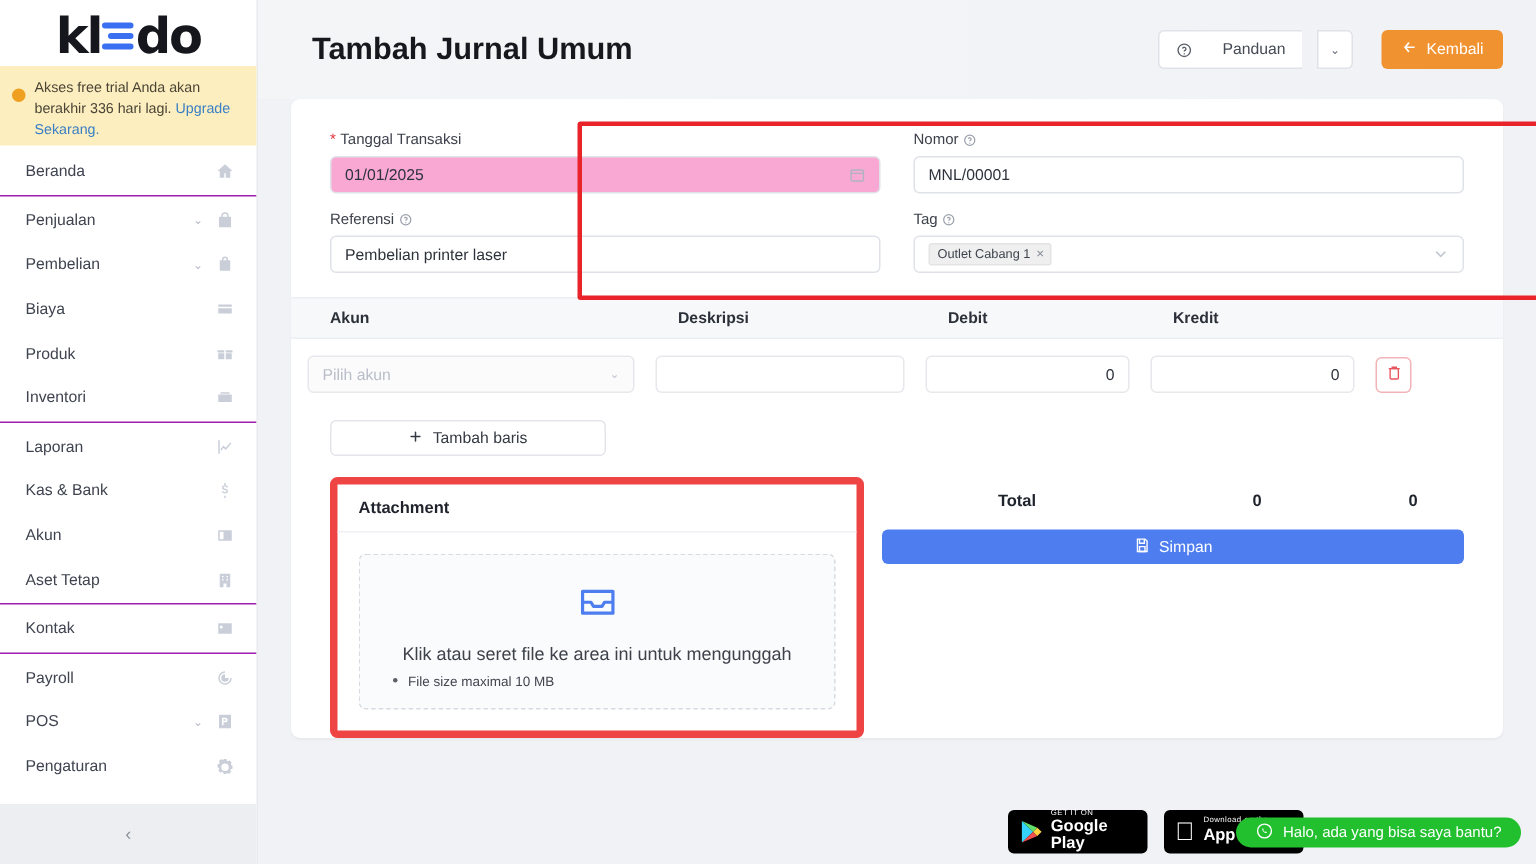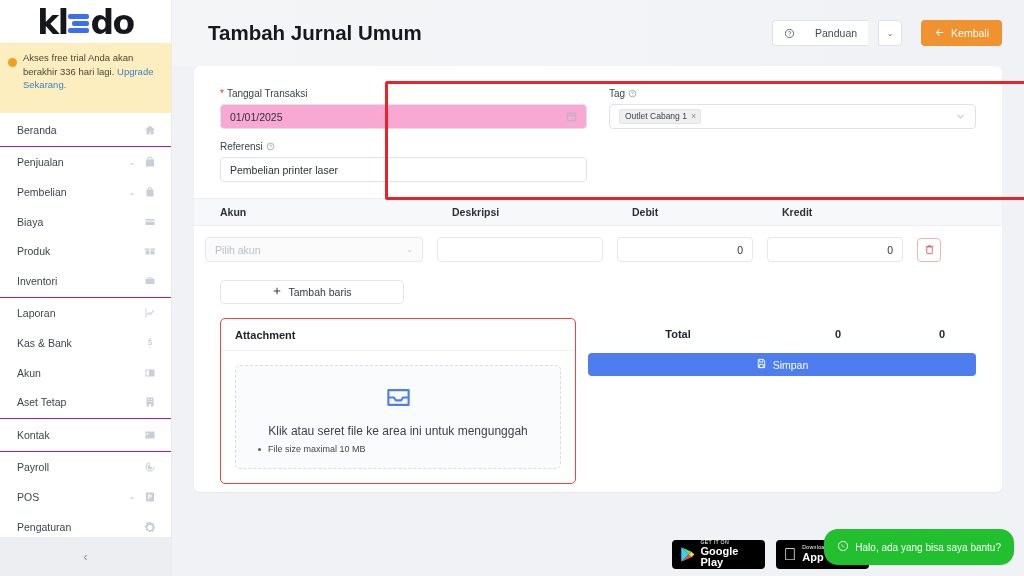--- a/index.html
+++ b/index.html
@@ -32,21 +32,21 @@
     gap: 2.5px; width: 21px; margin: 0 1px 0 1px; padding-top: 2px;
   }
   .logo .mark i {
     display: block; height: 4.5px; background: #3b6ff2; border-radius: 2px;
   }
   .logo .mark i:nth-child(1) { width: 100%; }
   .logo .mark i:nth-child(2) { width: 84%; margin-left: 16%; }
   .logo .mark i:nth-child(3) { width: 100%; }
 
   .trial-banner {
-    background: #fdeec0; margin: 0; padding: 8px 10px 21px 8px;
+    background: #fdeec0; margin: 0; padding: 8px 10px 4px 8px;
     display: flex; gap: 6px; align-items: flex-start;
     font-size: 9.5px; line-height: 1.45; color: #4a4535;
   }
   .trial-dot {
     width: 9px; height: 9px; border-radius: 50%; background: #f0a020;
     flex: 0 0 9px; margin-top: 7px;
   }
   .trial-banner a { color: #3a7fc4; text-decoration: none; }
 
   .nav { flex: 1 1 auto; overflow: hidden; padding-top: 2px; }
@@ -170,21 +170,21 @@
     border: 1px solid #e3e5ea; border-radius: 4px; background: #fff;
     display: flex; align-items: center; justify-content: center; gap: 6px;
     font-size: 10.5px; color: #343942; cursor: pointer;
   }
 
   
   .bottom {
     display: flex; gap: 12px; padding: 14px 26px 0 26px; align-items: flex-start;
   }
   .attach {
-    flex: 0 0 356px; border: 1px solid #ef4444; border-radius: 5px; background: #fff;
+    flex: 0 0 356px; border: 5px solid #ef4444; border-radius: 5px; background: #fff;
   }
   .attach-hd {
     padding: 10px 14px 9px 14px; font-size: 11px; font-weight: 700; color: #1f232b;
     border-bottom: 1px solid #eef0f3;
   }
   .dropzone {
     margin: 14px; border: 1px dashed #d8dbe1; border-radius: 5px; background: #fafbfc;
     height: 104px; display: flex; flex-direction: column; align-items: center;
     justify-content: center; cursor: pointer; padding-top: 4px;
   }
@@ -227,21 +227,21 @@
     background: #000; border-radius: 4px; height: 29px; width: 93px;
     display: flex; align-items: center; gap: 6px; padding: 0 8px; cursor: pointer;
   }
   .sb-text { display: flex; flex-direction: column; line-height: 1; color: #fff; }
   .sb-small { font-size: 5.2px; letter-spacing: .3px; }
   .sb-big { font-size: 11px; font-weight: 600; margin-top: 1.5px; }
   .gp-wrap { width: 15px; height: 17px; position: relative; }
   .apple { color: #fff; font-size: 17px; line-height: 1; }
 
   .chat-btn {
-    position: absolute; right: 10px; bottom: 11px; height: 36px;
+    position: absolute; right: 10px; bottom: 11px; height: 20px;
     background: #22c02e; border-radius: 14px; display: flex; align-items: center;
     gap: 6px; padding: 0 13px; color: #fff; font-size: 10px; cursor: pointer; z-index: 30;
   }
   .chat-btn svg { width: 12px; height: 12px; }
 </style>
 </head>
 <body>
 
 <div class="app">
 
@@ -477,20 +477,35 @@
                   </svg>
                 </span>
             </div>
             <div class="input">
               <span class="val">Pembelian printer laser</span>
             </div>
           </div>
         </div>
 
         <div class="form-col">
+          <div class="field">
+            <div class="flabel">
+              <span>Nomor</span>
+              <span class="help-ic">
+                  <svg viewBox="0 0 24 24" fill="none" stroke="#9aa0ab" stroke-width="2.2">
+                    <circle cx="12" cy="12" r="9"></circle>
+                    <path d="M9.5 9.3a2.6 2.6 0 0 1 5 .9c0 1.8-2.5 2-2.5 3.6"></path>
+                    <circle cx="12" cy="17.2" r="1.1" fill="#9aa0ab" stroke="none"></circle>
+                  </svg>
+                </span>
+            </div>
+            <div class="input">
+              <span class="val">MNL/00001</span>
+            </div>
+          </div>
           <div class="field">
             <div class="flabel">
               <span>Tag</span>
               <span class="help-ic">
                   <svg viewBox="0 0 24 24" fill="none" stroke="#9aa0ab" stroke-width="2.2">
                     <circle cx="12" cy="12" r="9"></circle>
                     <path d="M9.5 9.3a2.6 2.6 0 0 1 5 .9c0 1.8-2.5 2-2.5 3.6"></path>
                     <circle cx="12" cy="17.2" r="1.1" fill="#9aa0ab" stroke="none"></circle>
                   </svg>
                 </span>

